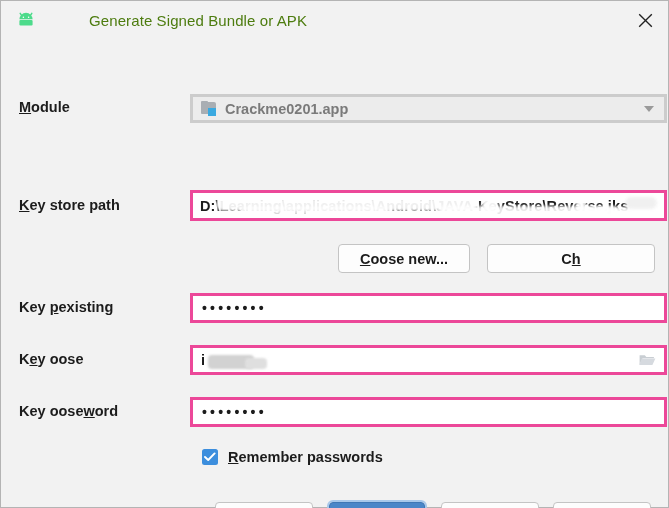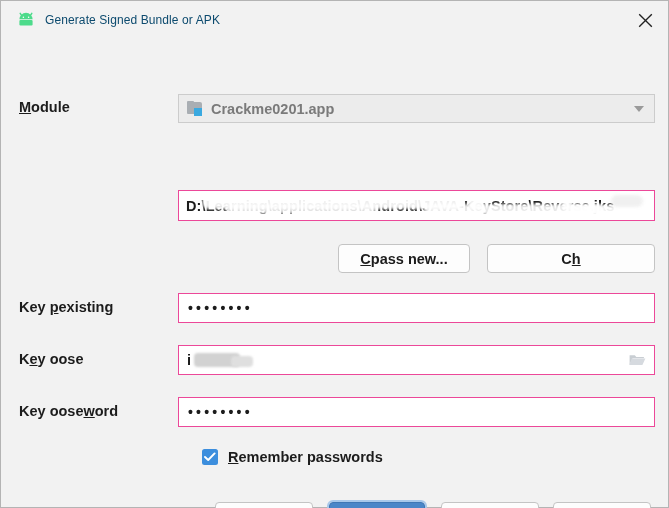--- a/index.html
+++ b/index.html
@@ -38,24 +38,25 @@
   }
   .app-icon {
     width: 20px;
     height: 20px;
     flex: 0 0 20px;
     position: relative;
     margin-right: 9px;
     display: block;
   }
   .title-text {
-    font-size: 12px;
-    color: #0c4a6e;
+    font-size: 15px;
+    color: #4d7c0f;
     letter-spacing: 0.1px;
     white-space: nowrap;
+    margin-left: 44px;
   }
   .close-btn {
     position: absolute;
     right: 0px;
     top: 0px;
     width: 46px;
     height: 38px;
     display: flex;
     align-items: center;
     justify-content: center;
@@ -75,26 +76,27 @@
     font-size: 14.5px;
     color: #1c1c1c;
     white-space: nowrap;
   }
   .label u { text-decoration: underline; }
 
   
   .field {
     position: absolute;
     box-sizing: border-box;
-    border: 1px solid #ec4899;
+    border: 3px solid #ec4899;
     background: #ffffff;
     display: flex;
     align-items: center;
     font-size: 14.5px;
     color: #1c1c1c;
+    margin-left: 12px;
   }
   .field.disabled {
     background: #ececec;
     border-color: #cccccc;
     color: #7a7a7a;
   }
 
   
   #module-combo {
     left: 177px;
@@ -350,40 +352,41 @@
         <span class="tab"></span>
           <span class="folder"></span>
           <span class="chip"></span>
       </span>
       <span class="module-name">Crackme0201.app</span>
       <span class="combo-arrow">
         <span class="tri-down"></span>
       </span>
     </div>
 
+    <div class="label" id="label-keystore-path"><u>K</u><span>ey store path</span></div>
 
     <div class="field" id="keystore-path">
       <span class="redacted-path">
         <span class="txt">D:\</span>
           <span class="txt">Learning\applications\Android\JAVA-KeyStore\</span>
           <span class="txt">Reverse.jks</span>
         <span class="smudge s1"></span>
         <span class="smudge s2"></span>
         <span class="smudge s3"></span>
         <span class="smudge s4"></span>
         <span class="smudge s5"></span>
         <span class="smudge s6"></span>
         <span class="smudge s7"></span>
         <span class="smudge s8"></span>
       </span>
     </div>
 
     <div class="btn" id="create-new-btn">
         <u>C</u>
-        <span>pass new...</span>
+        <span>oose new...</span>
       </div>
 
     <div class="btn" id="choose-existing-btn">
         <span>C</span>
         <u>h</u>
       </div>
 
     <div class="label" id="label-keystore-password"><span>Key </span><u>p</u><span>existing</span></div>
 
     <div class="field" id="keystore-password">

